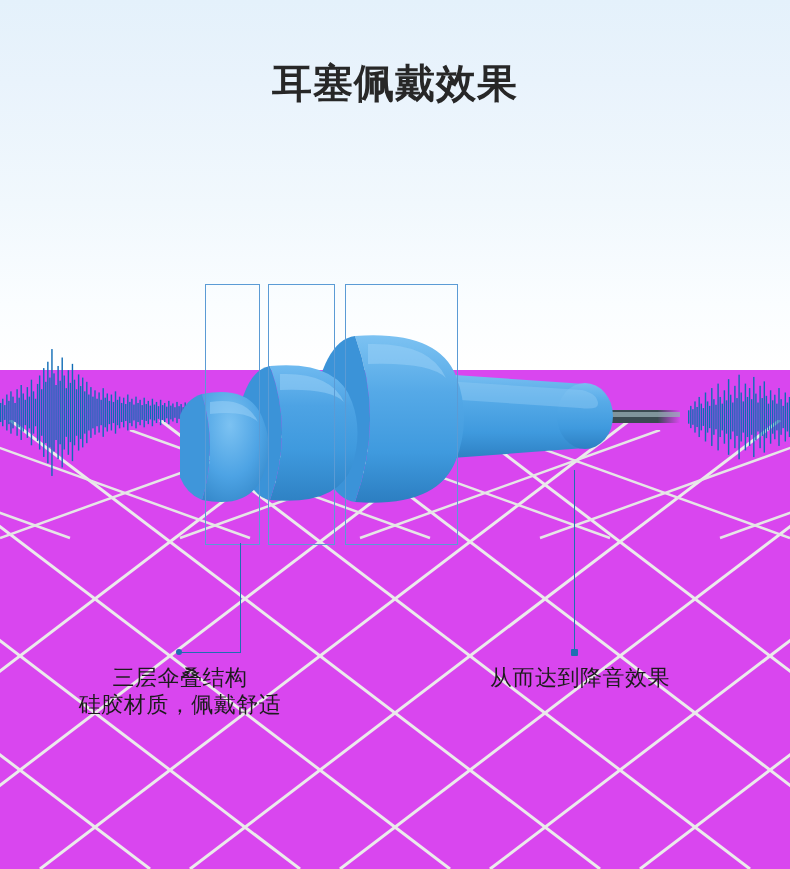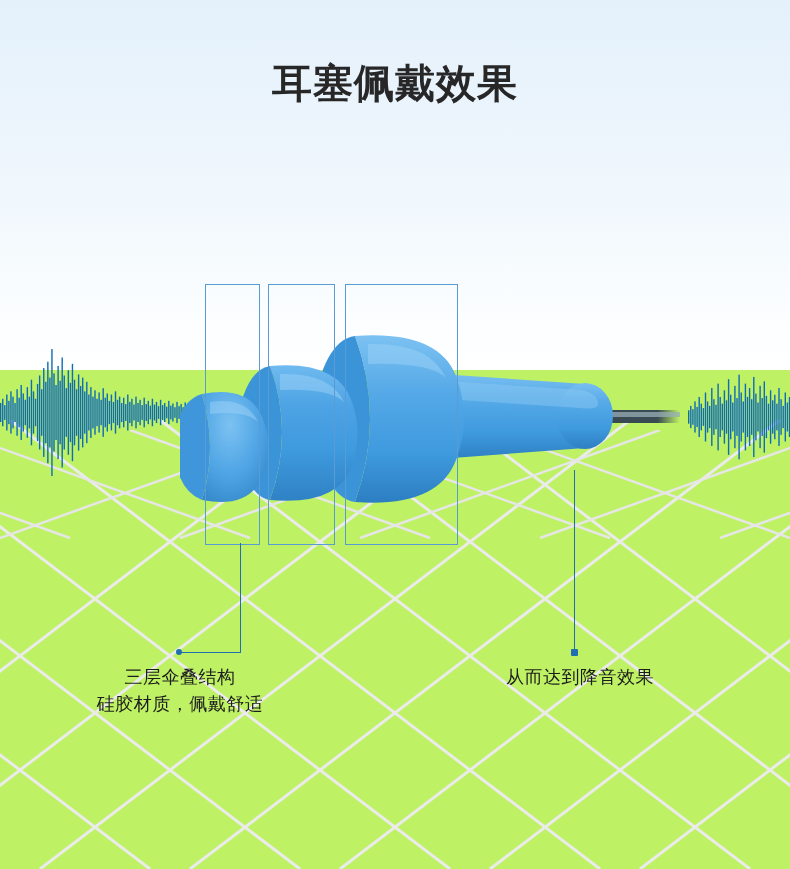--- a/index.html
+++ b/index.html
@@ -8,21 +8,21 @@
     background: #ffffff;
   }
   body {
     font-family: "Liberation Sans", "DejaVu Sans", sans-serif;
   }
   #page {
     position: relative;
     width: 790px;
     height: 869px;
     overflow: hidden;
-    background: #bef264;
+    background: #d946ef;
   }
 
   
   .bg-gradient {
     position: absolute;
     left: 0; top: 0;
     width: 790px;
     height: 370px;
     background: linear-gradient(to bottom, #e4f1fb 0%, #e9f3fc 22%, #f1f8fd 55%, #fafdff 82%, #ffffff 100%);
   }
@@ -91,21 +91,21 @@
   #leader-left-v  { left: 240px; top: 543px; width: 1.4px;  height: 110px; }
   #leader-left-h  { left: 180px; top: 652px; width: 61px;   height: 1.4px; }
   #leader-left-dot{ left: 176px; top: 649px; width: 6px;    height: 6px; border-radius: 50%; }
   #leader-right-v { left: 574px; top: 470px; width: 1.4px;  height: 183px; }
   #leader-right-dot{left: 571px; top: 649px; width: 7px;    height: 7px; border-radius: 1px; }
 
   
   .caption {
     position: absolute;
     color: #1c1c1c;
-    font-size: 18px;
+    font-size: 22px;
     line-height: 27px;
     letter-spacing: 0.5px;
     text-align: center;
     white-space: pre-line;
   }
   #caption-left  { left: 30px;  top: 664px; width: 300px; }
   #caption-right { left: 440px; top: 664px; width: 280px; }
 </style>
 </head>
 <body>

